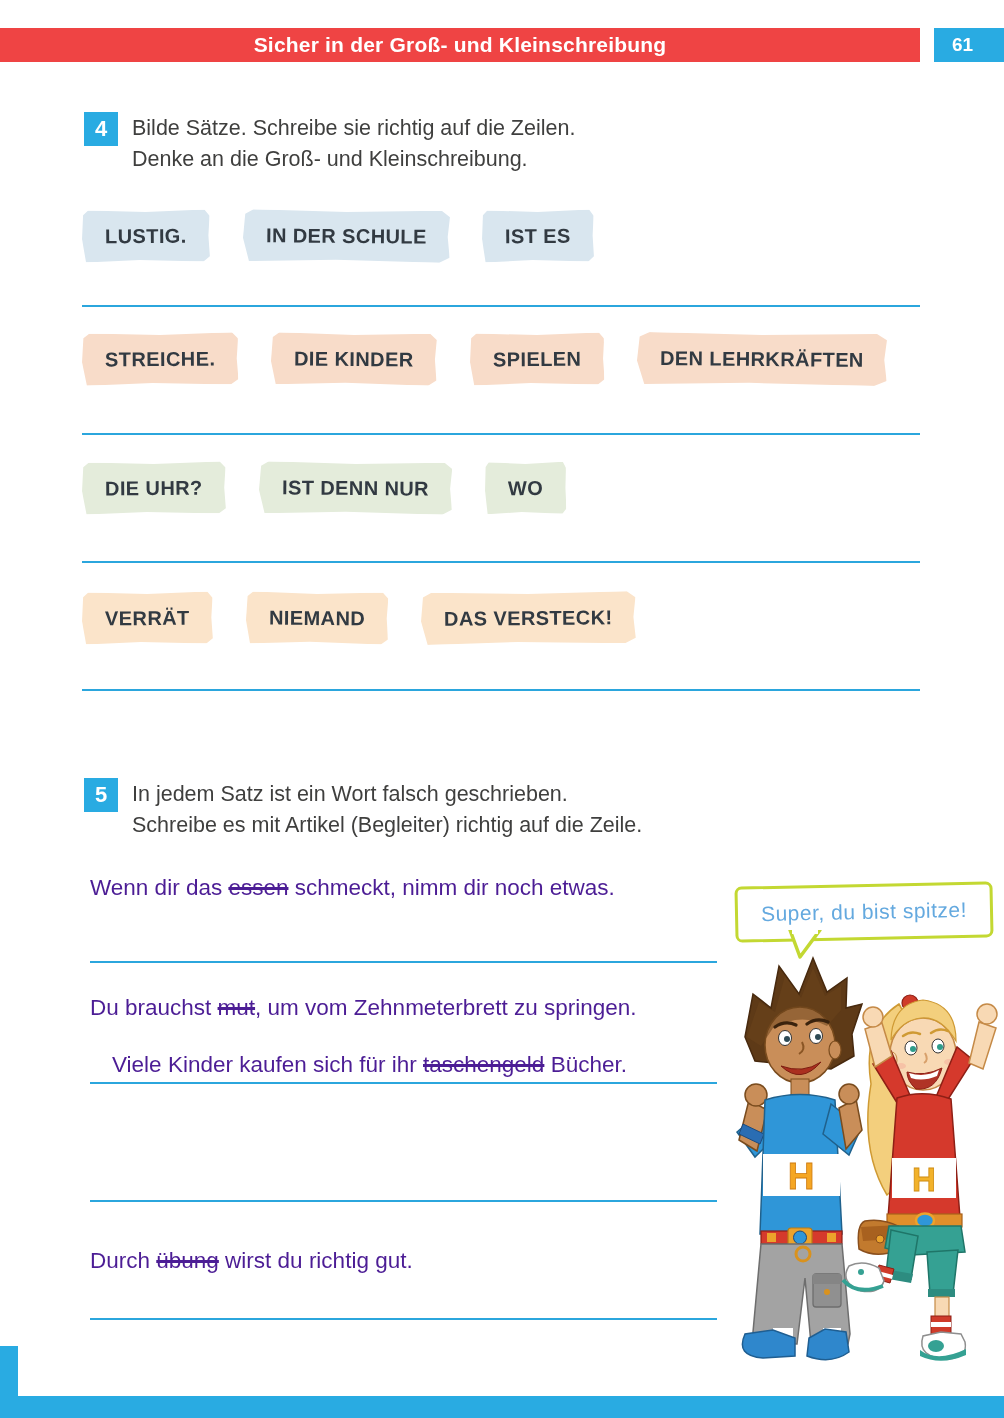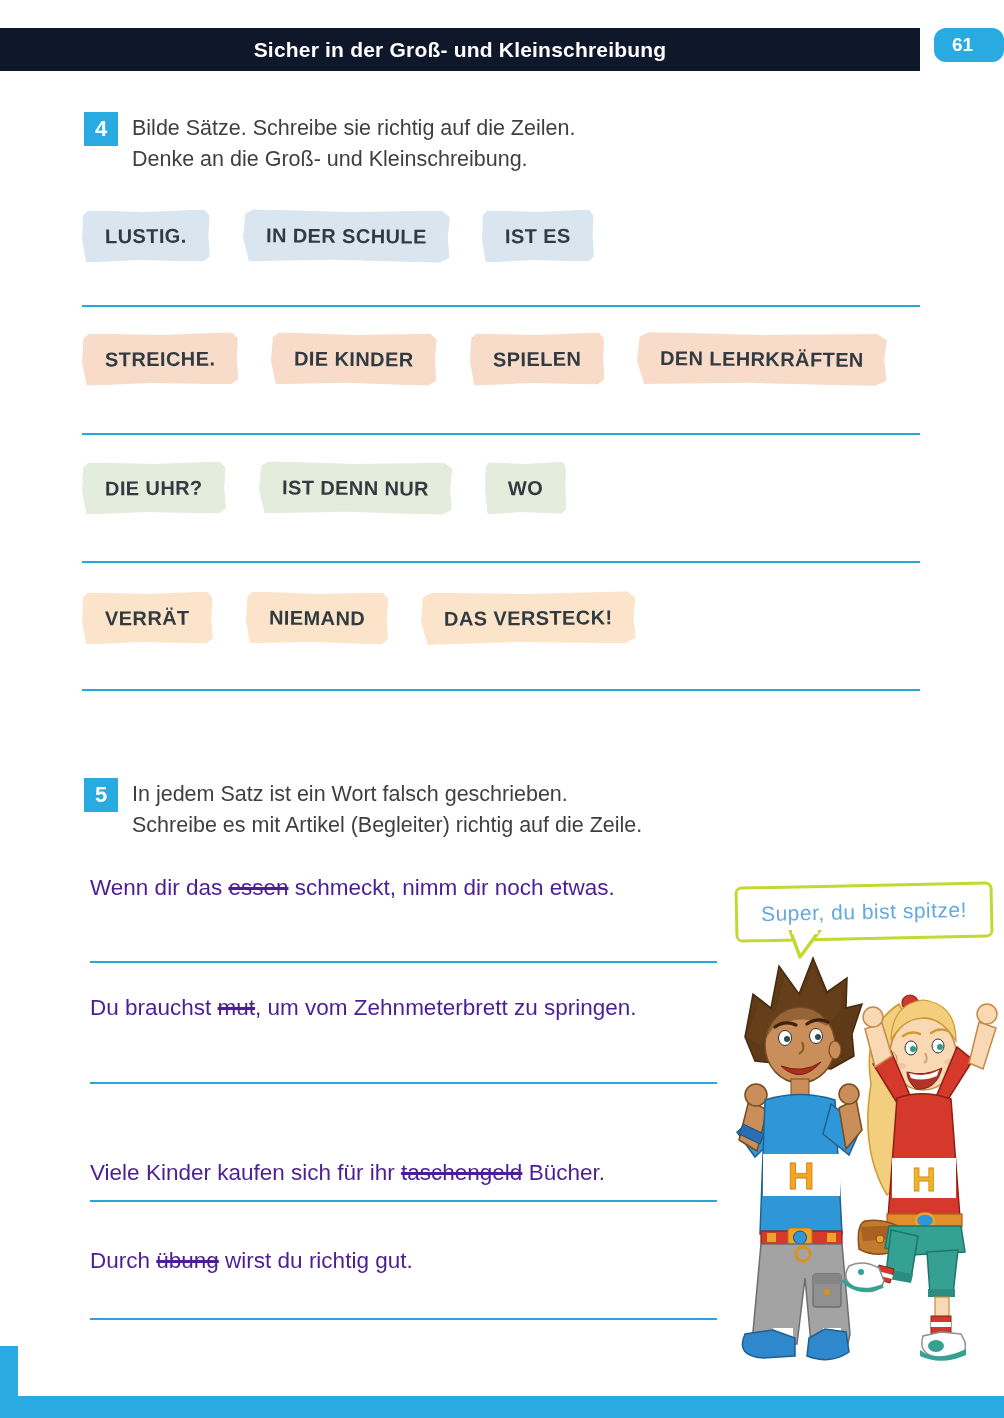--- a/index.html
+++ b/index.html
@@ -1,25 +1,25 @@
 <!DOCTYPE html>
 <html><head>
 <meta charset="utf-8">
 <style>
   html,body{margin:0;padding:0;background:#ffffff;}
   .page{
     position:relative;width:1004px;height:1418px;background:#ffffff;overflow:hidden;
     font-family:"Liberation Sans","DejaVu Sans",sans-serif;color:#3f3f3e;
   }
   
-  .header-bar{position:absolute;left:0;top:28px;width:920px;height:43px;background:#0f172a;
+  .header-bar{position:absolute;left:0;top:28px;width:920px;height:34px;background:#ef4444;
     display:flex;align-items:center;justify-content:center;}
   .header-title{color:#ffffff;font-size:21px;font-weight:bold;letter-spacing:.2px;}
   .page-num-box{position:absolute;left:934px;top:28px;width:70px;height:34px;background:#29abe2;
-    display:flex;align-items:center;justify-content:flex-start;border-radius:12px;}
+    display:flex;align-items:center;justify-content:flex-start;}
   .page-num{color:#ffffff;font-size:19px;font-weight:bold;padding-left:18px;}
   
   .ex-box{position:absolute;width:34px;height:34px;background:#29abe2;color:#fff;
     display:flex;align-items:center;justify-content:center;font-size:22px;font-weight:bold;}
   .ex4-box{left:84px;top:112px;}
   .ex5-box{left:84px;top:778px;}
   .instr{position:absolute;left:132px;font-size:21.5px;line-height:31px;color:#3f3f3e;}
   .instr4{top:113px;}
   .instr5{top:779px;}
   
@@ -35,21 +35,21 @@
   .c-green{background:#e4ecdb;}
   .c-orange{background:#fbe4ca;}
   
   .write-line{position:absolute;border-top:2px solid #2ba6dd;height:0;}
   .wl-wide{left:82px;width:838px;}
   .wl-narrow{left:90px;width:627px;}
   .wl1{top:305px;} .wl2{top:433px;} .wl3{top:561px;} .wl4{top:689px;}
   .wl5{top:961px;} .wl6{top:1082px;} .wl7{top:1200px;} .wl8{top:1318px;}
   
   .sentence{position:absolute;left:90px;font-size:22.5px;color:#4c1d95;white-space:nowrap;}
-  .s1{top:875px;} .s2{top:995px;} .s3{top:1160px;} .s4{top:1234px;margin-top:14px;}
+  .s1{top:875px;} .s2{top:995px;} .s3{top:1052px;margin-left:22px;} .s4{top:1234px;margin-top:14px;}
   .struck{text-decoration:line-through;text-decoration-thickness:2.5px;}
   
   .bubble{position:absolute;left:735px;top:884px;width:252px;height:50px;background:#fff;
     border:3.5px solid #c3d832;border-radius:7px;display:flex;align-items:center;justify-content:center;
     transform:rotate(-1.2deg);z-index:3;}
   .bubble-text{color:#64a9df;font-size:21px;letter-spacing:.5px;white-space:nowrap;}
   .bubble-tail{position:absolute;left:786px;top:930px;z-index:4;}
   
   .kids{position:absolute;left:715px;top:942px;width:289px;height:425px;z-index:2;}
   

